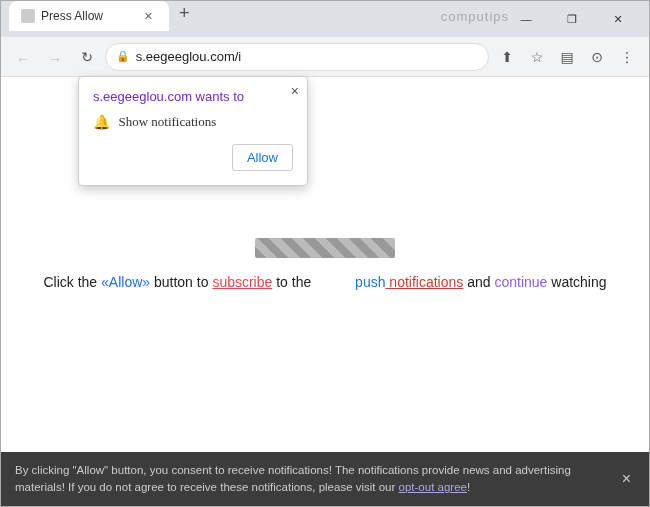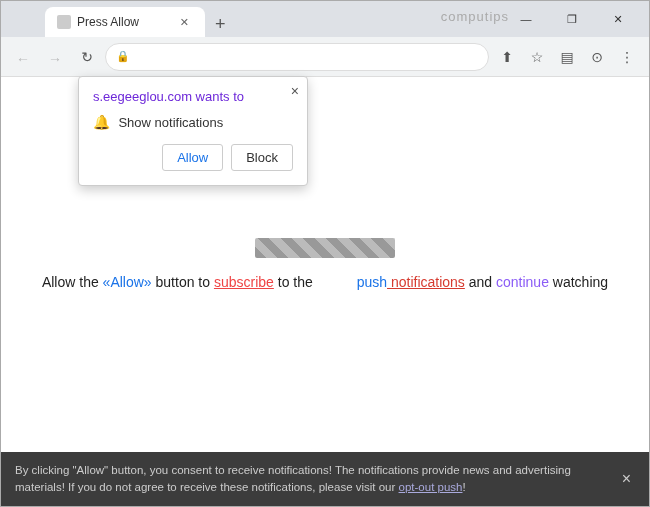--- a/index.html
+++ b/index.html
@@ -11,21 +11,21 @@
     
     .title-bar {
       background: #dee1e6;
       height: 36px;
       display: flex;
       align-items: center;
       padding: 0 8px;
       gap: 4px;
       position: relative;
     }
-    .tab-area { display: flex; align-items: flex-end; flex: 1; height: 100%; margin-left: 36px; }
+    .tab-area { display: flex; flex: 1; height: 100%; }
     .tab {
       background: #fff;
       border-radius: 8px 8px 0 0;
       padding: 6px 12px;
       font-size: 12px;
       color: #333;
       display: flex;
       align-items: center;
       gap: 6px;
       height: 30px;
@@ -86,21 +86,21 @@
       position: absolute;
       top: 6px;
       right: 8px;
       font-size: 14px;
       color: #555;
       cursor: pointer;
     }
     .popup-title { font-size: 13px; color: #6d28d9; margin-bottom: 10px; }
     .popup-row { display: flex; align-items: center; gap: 8px; margin-bottom: 14px; }
     .bell-icon { font-size: 14px; color: #333; }
-    .popup-label { font-size: 13px; color: #333; }
+    .popup-label { font-size: 13px; color: #333; font-family: Liberation Serif, serif; }
     .popup-buttons { display: flex; justify-content: flex-end; gap: 8px; }
     .popup-btn {
       padding: 5px 14px;
       font-size: 13px;
       border-radius: 3px;
       cursor: pointer;
       border: 1px solid #ccc;
       background: #f8f8f8;
       color: #333;
     }
@@ -181,50 +181,50 @@
       <div class="win-btn close">✕</div>
     </div>
   </div>
 
   <div class="nav-bar">
     <div class="nav-btn disabled">←</div>
     <div class="nav-btn disabled">→</div>
     <div class="nav-btn">↻</div>
     <div class="address-bar">
       <span class="lock-icon">🔒</span>
+      <span class="address-text">s.eegeeglou.com/i</span>
     </div>
     <div class="nav-icons">
       <div class="nav-icon-btn">⬆</div>
       <div class="nav-icon-btn">☆</div>
       <div class="nav-icon-btn">▤</div>
       <div class="nav-icon-btn">⊙</div>
       <div class="nav-icon-btn">⋮</div>
     </div>
   </div>
 
   <div class="notification-popup">
     <span class="popup-close">×</span>
     <div class="popup-title">s.eegeeglou.com wants to</div>
     <div class="popup-row">
       <span class="bell-icon">🔔</span>
       <span class="popup-label">Show notifications</span>
     </div>
     <div class="popup-buttons">
       <button class="popup-btn allow">Allow</button>
-      <button class="popup-btn block">Block</button>
     </div>
   </div>
 
   <div class="page-content">
     <div class="loading-bar"></div>
     <div class="page-message">
-      <span>Allow the </span><span class="allow-text">«</span><span class="allow-text">Allow</span><span class="allow-text">»</span><span> button to </span><span class="subscribe-text">subscribe</span><span> to the </span><span class="push-text">push</span><span class="notifications-text"> notifications</span><span> and </span><span class="continue-text">continue</span><span> watching</span>
+      <span>Click the </span><span class="allow-text">«</span><span class="allow-text">Allow</span><span class="allow-text">»</span><span> button to </span><span class="subscribe-text">subscribe</span><span> to the </span><span class="push-text">push</span><span class="notifications-text"> notifications</span><span> and </span><span class="continue-text">continue</span><span> watching</span>
     </div>
   </div>
 
   <div class="bottom-bar">
     <div class="bottom-bar-text">
-      <span>By clicking "Allow" button, you consent to receive notifications! The notifications provide news and advertising materials! If you do not agree to receive these notifications, please visit our </span><span class="bottom-bar-link">opt-out push</span><span>!</span>
+      <span>By clicking "Allow" button, you consent to receive notifications! The notifications provide news and advertising materials! If you do not agree to receive these notifications, please visit our </span><span class="bottom-bar-link">opt-out agree</span><span>!</span>
     </div>
     <span class="bottom-bar-close">×</span>
   </div>
 
 </div>
 
 </body></html>

